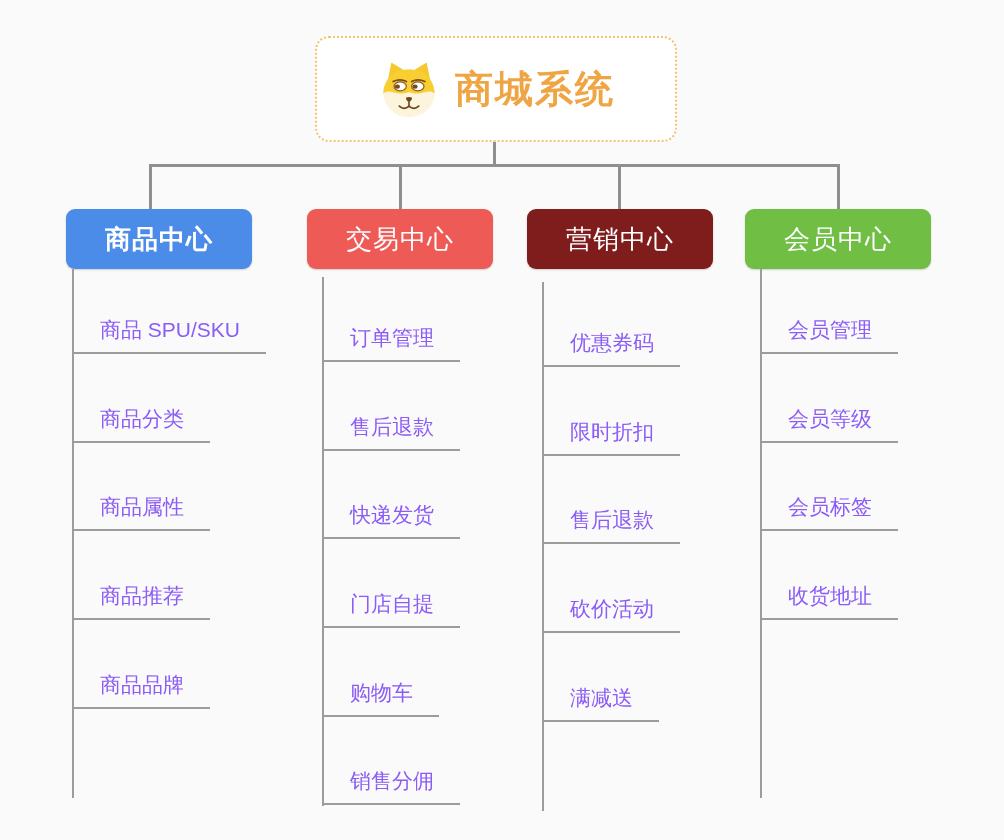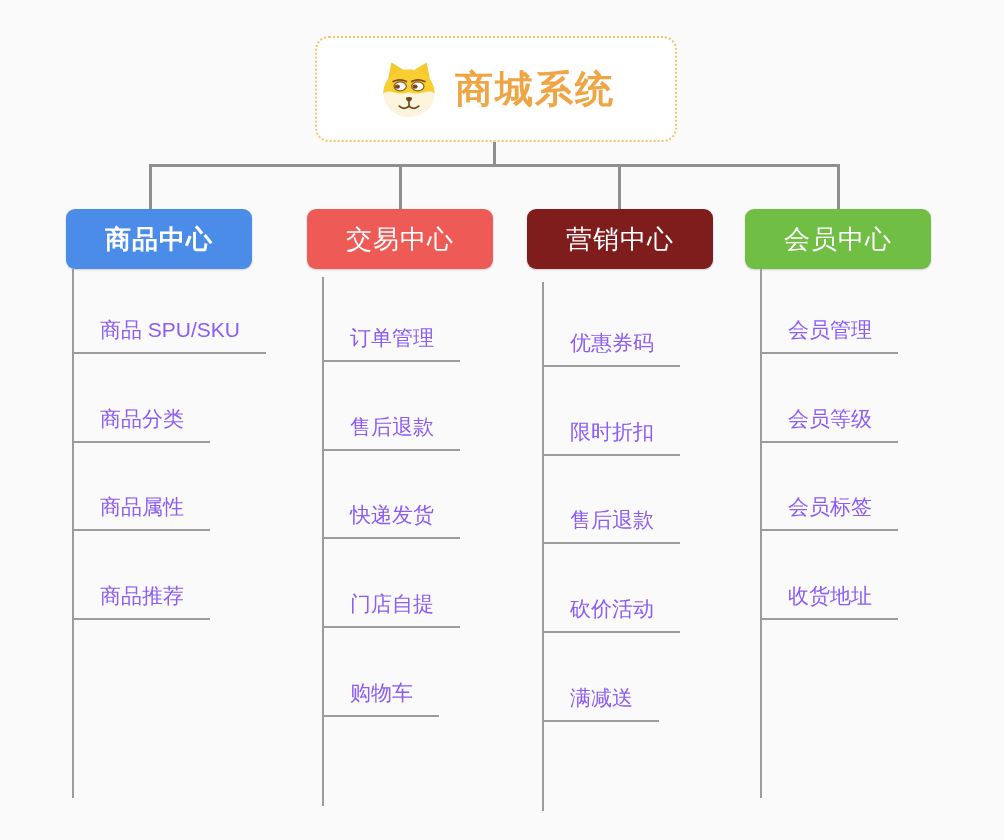--- a/index.html
+++ b/index.html
@@ -131,29 +131,31 @@
   <div class="branch-node" id="branch-3" style="background: rgb(112, 190, 68);">
     <span>会员中心</span>
   </div>
 
   <div class="leaf-col" id="col-0">
     <div class="col-line"></div>
     <div class="leaf">商品 SPU/SKU</div>
     <div class="leaf">商品分类</div>
     <div class="leaf">商品属性</div>
     <div class="leaf">商品推荐</div>
+    <div class="leaf">商品品牌</div>
   </div>
 
   <div class="leaf-col" id="col-1">
     <div class="col-line"></div>
     <div class="leaf">订单管理</div>
     <div class="leaf">售后退款</div>
     <div class="leaf">快递发货</div>
     <div class="leaf">门店自提</div>
     <div class="leaf">购物车</div>
+    <div class="leaf">销售分佣</div>
   </div>
 
   <div class="leaf-col" id="col-2">
     <div class="col-line"></div>
     <div class="leaf">优惠券码</div>
     <div class="leaf">限时折扣</div>
     <div class="leaf">售后退款</div>
     <div class="leaf">砍价活动</div>
     <div class="leaf">满减送</div>
   </div>

